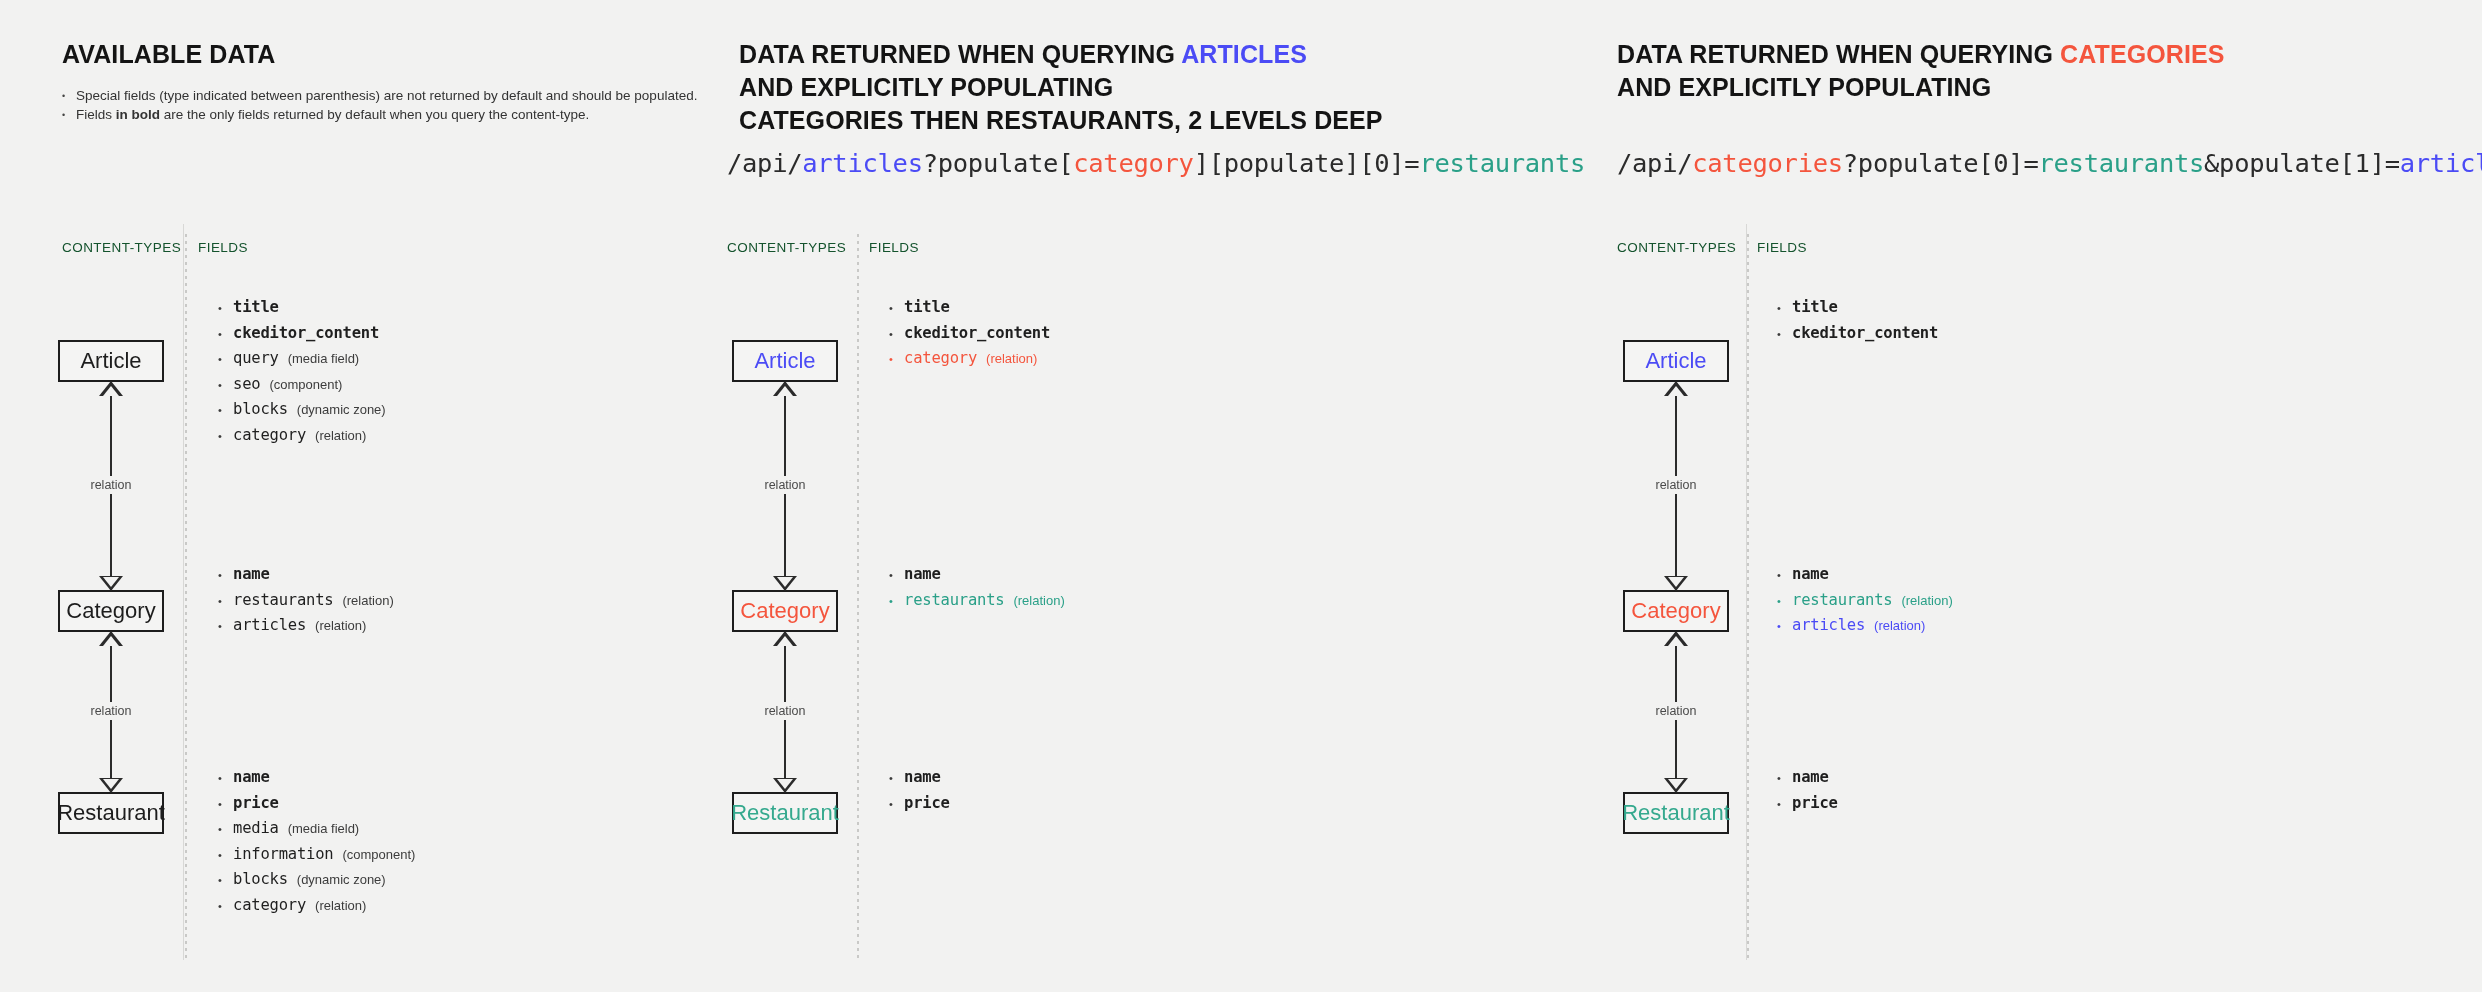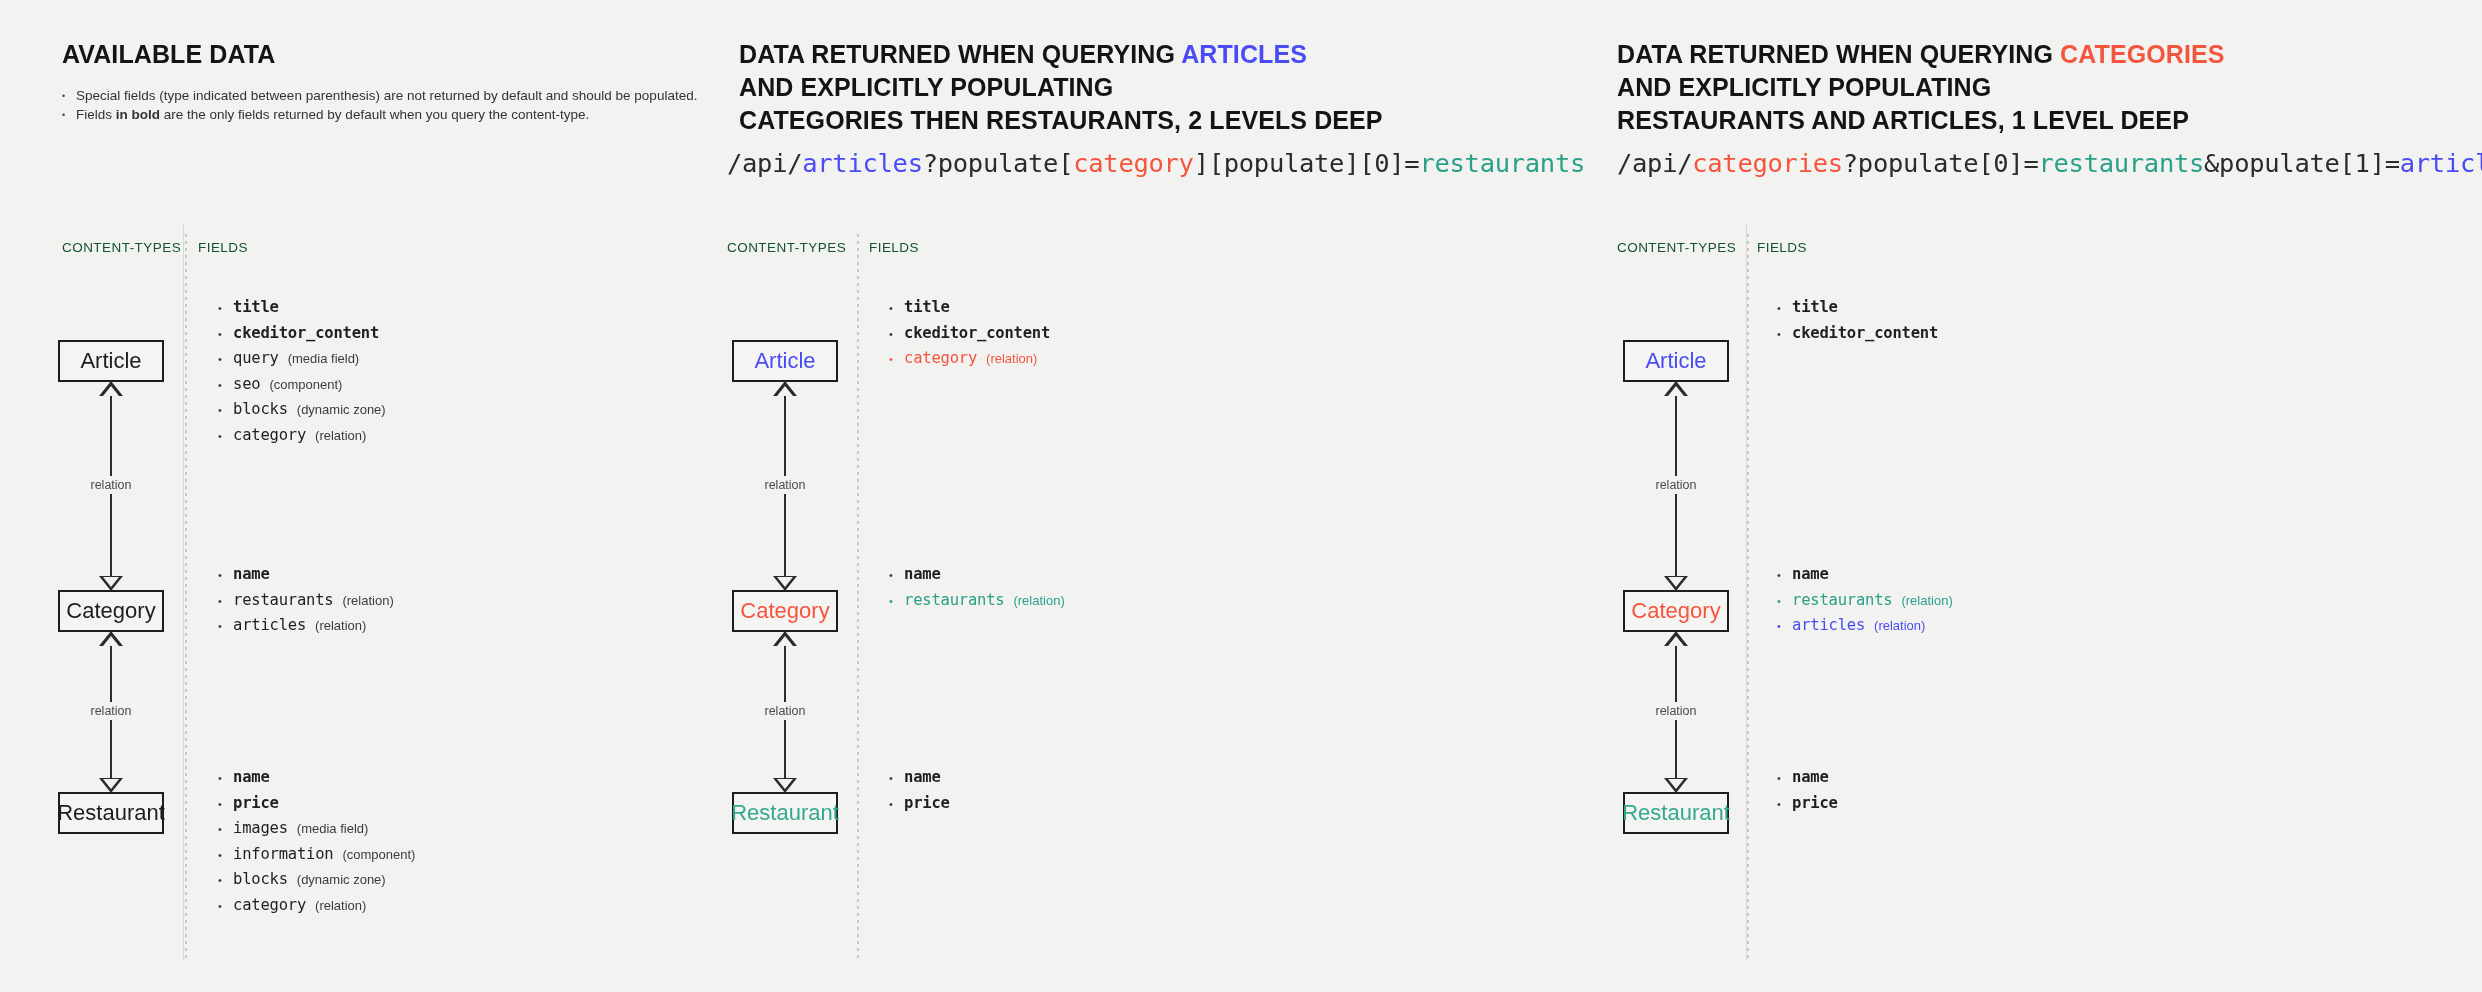--- a/index.html
+++ b/index.html
@@ -219,21 +219,21 @@
         <div class="frow ">
           <span class="fbullet">•</span>
           <span class="fname bold">name</span>
         </div>
         <div class="frow ">
           <span class="fbullet">•</span>
           <span class="fname bold">price</span>
         </div>
         <div class="frow ">
           <span class="fbullet">•</span>
-          <span class="fname">images</span>
+          <span class="fname">media</span>
           <span class="ftype">(media field)</span>
         </div>
         <div class="frow ">
           <span class="fbullet">•</span>
           <span class="fname">information</span>
           <span class="ftype">(component)</span>
         </div>
         <div class="frow ">
           <span class="fbullet">•</span>
           <span class="fname">blocks</span>
@@ -307,21 +307,20 @@
           <span class="fbullet">•</span>
           <span class="fname bold">price</span>
         </div>
       </div>
     </div>
     <div class="col col3">
       <div class="col-rule" style="left: 156px;"></div>
       <div class="heading" style="left: 27px; top: 38px;">
         <div><span>DATA RETURNED WHEN QUERYING </span><span class="hl-red">CATEGORIES</span></div>
         <div><span>AND EXPLICITLY POPULATING</span></div>
-        <div><span>RESTAURANTS AND ARTICLES, 1 LEVEL DEEP</span></div>
       </div>
       <div class="api" style="left: 27px; top: 148px;"><span>/api/</span><span class="t-red">categories</span><span>?populate[0]=</span><span class="t-teal">restaurants</span><span>&amp;populate[1]=</span><span class="t-blue">articles</span></div>
       <div class="seclabel" style="left: 27px; top: 240px;">CONTENT-TYPES</div>
       <div class="seclabel" style="left: 167px; top: 240px;">FIELDS</div>
       <div class="dotdivider" style="left: 157px; top: 234px; height: 726px;"></div>
       <div class="ebox c-blue" style="left: 33px; top: 340px;">Article</div>
       <div class="ebox c-red" style="left: 33px; top: 590px;">Category</div>
       <div class="ebox c-teal" style="left: 33px; top: 792px;">Restaurant</div>
       <div class="conn" style="left: 66px; top: 382px; height: 208px;">
         <div class="stem"></div>

